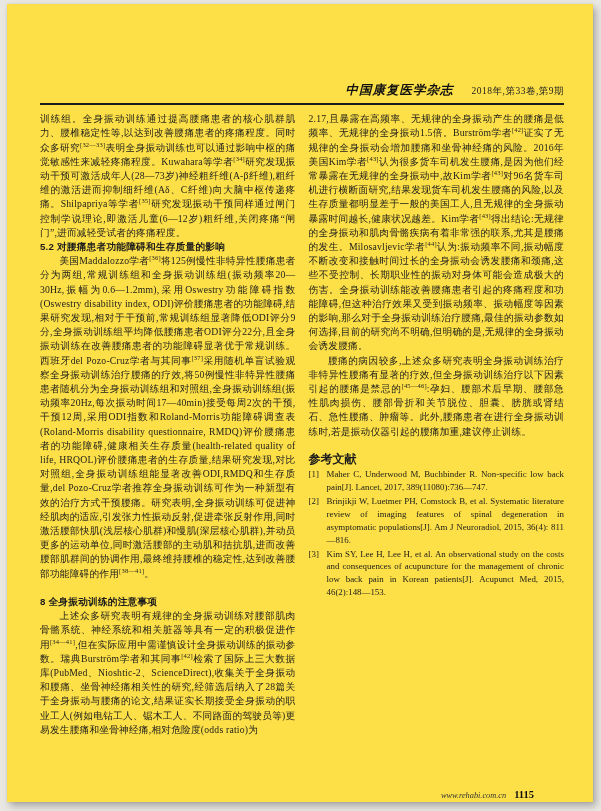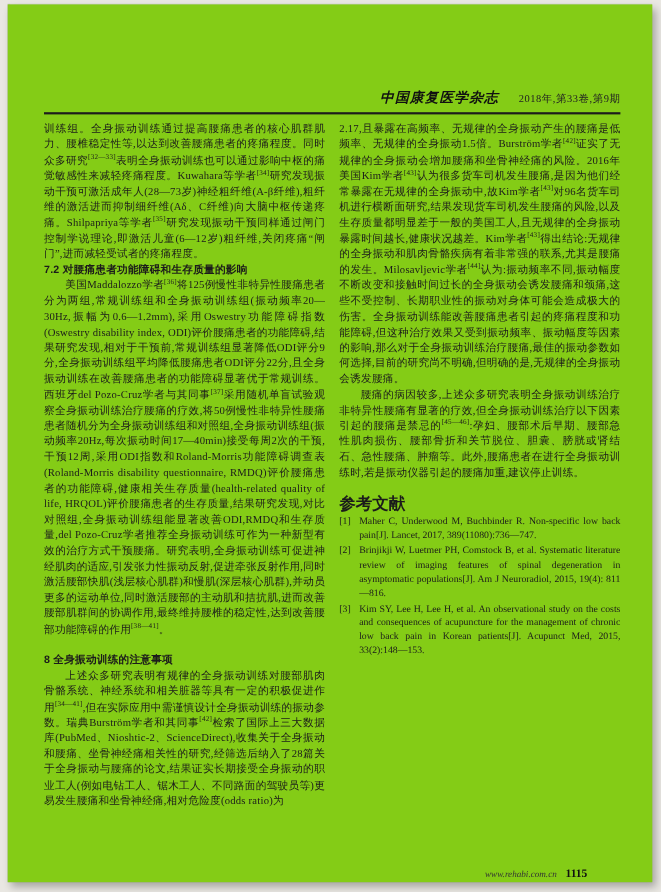--- a/index.html
+++ b/index.html
@@ -6,21 +6,21 @@
   body{
     width:601px;height:811px;
     background:#e9e7e2;
     font-family:"Liberation Serif","DejaVu Serif",serif;
     position:relative;
     overflow:hidden;
   }
   .page{
     position:absolute;left:7px;top:4px;
     width:586px;height:798px;
-    background:#84cc16;
+    background:#fde047;
     box-shadow:3px 4px 7px rgba(0,0,0,.28), 0 0 1px rgba(0,0,0,.2);
   }
   .content{
     position:absolute;left:33px;top:0;right:29px;bottom:0;
   }
   
   .header{
     margin-top:76px;
     text-align:right;
     white-space:nowrap;
@@ -63,22 +63,22 @@
     font-weight:bold;
     text-indent:0;
     font-family:"Liberation Sans","DejaVu Sans",sans-serif;
     font-size:9.7px;
   }
   .para.gap{margin-top:14px;}
   sup{font-size:6.5px;line-height:0;vertical-align:super;}
   
   .refs-heading{
     font-weight:bold;
-    font-family:Liberation Serif, serif;
-    font-size:15px;
+    font-family:Liberation Mono, monospace;
+    font-size:12px;
     margin-top:14px;
     line-height:14.2px;
     color:#1b1b1b;
   }
   .ref{
     display:flex;
     font-size:8.9px;
     line-height:12.9px;
     color:#1b1b1b;
     margin-top:1px;
@@ -117,40 +117,40 @@
 
     <div class="header">
       <span class="journal-name">中国康复医学杂志</span>
       <span class="issue-info">2018年,第33卷,第9期</span>
     </div>
     <div class="header-rule"></div>
 
     <div class="columns">
       <div class="col" id="col-left">
           <div class="para cont">训练组。全身振动训练通过提高腰痛患者的核心肌群肌力、腰椎稳定性等,以达到改善腰痛患者的疼痛程度。同时众多研究<sup>[32—33]</sup>表明全身振动训练也可以通过影响中枢的痛觉敏感性来减轻疼痛程度。Kuwahara等学者<sup>[34]</sup>研究发现振动干预可激活成年人(28—73岁)神经粗纤维(A-β纤维),粗纤维的激活进而抑制细纤维(Aδ、C纤维)向大脑中枢传递疼痛。Shilpapriya等学者<sup>[35]</sup>研究发现振动干预同样通过闸门控制学说理论,即激活儿童(6—12岁)粗纤维,关闭疼痛“闸门”,进而减轻受试者的疼痛程度。</div>
-          <div class="para heading">7.2  对腰痛患者功能障碍和生存质量的影响</div>
+          <div class="para heading">5.2  对腰痛患者功能障碍和生存质量的影响</div>
           <div class="para para-indent">美国Maddalozzo学者<sup>[36]</sup>将125例慢性非特异性腰痛患者分为两组,常规训练组和全身振动训练组(振动频率20—30Hz,振幅为0.6—1.2mm),采用Oswestry功能障碍指数(Oswestry disability index, ODI)评价腰痛患者的功能障碍,结果研究发现,相对于干预前,常规训练组显著降低ODI评分9分,全身振动训练组平均降低腰痛患者ODI评分22分,且全身振动训练在改善腰痛患者的功能障碍显著优于常规训练。西班牙del Pozo-Cruz学者与其同事<sup>[37]</sup>采用随机单盲试验观察全身振动训练治疗腰痛的疗效,将50例慢性非特异性腰痛患者随机分为全身振动训练组和对照组,全身振动训练组(振动频率20Hz,每次振动时间17—40min)接受每周2次的干预,干预12周,采用ODI指数和Roland-Morris功能障碍调查表(Roland-Morris disability questionnaire, RMDQ)评价腰痛患者的功能障碍,健康相关生存质量(health-related quality of life, HRQOL)评价腰痛患者的生存质量,结果研究发现,对比对照组,全身振动训练组能显著改善ODI,RMDQ和生存质量,del Pozo-Cruz学者推荐全身振动训练可作为一种新型有效的治疗方式干预腰痛。研究表明,全身振动训练可促进神经肌肉的适应,引发张力性振动反射,促进牵张反射作用,同时激活腰部快肌(浅层核心肌群)和慢肌(深层核心肌群),并动员更多的运动单位,同时激活腰部的主动肌和拮抗肌,进而改善腰部肌群间的协调作用,最终维持腰椎的稳定性,达到改善腰部功能障碍的作用<sup>[38—41]</sup>。</div>
           <div class="para heading gap">8  全身振动训练的注意事项</div>
           <div class="para para-indent">上述众多研究表明有规律的全身振动训练对腰部肌肉骨骼系统、神经系统和相关脏器等具有一定的积极促进作用<sup>[34—41]</sup>,但在实际应用中需谨慎设计全身振动训练的振动参数。瑞典Burström学者和其同事<sup>[42]</sup>检索了国际上三大数据库(PubMed、Nioshtic-2、ScienceDirect),收集关于全身振动和腰痛、坐骨神经痛相关性的研究,经筛选后纳入了28篇关于全身振动与腰痛的论文,结果证实长期接受全身振动的职业工人(例如电钻工人、锯木工人、不同路面的驾驶员等)更易发生腰痛和坐骨神经痛,相对危险度(odds ratio)为</div>
         </div>
       <div class="col" id="col-right">
           <div class="para cont">2.17,且暴露在高频率、无规律的全身振动产生的腰痛是低频率、无规律的全身振动1.5倍。Burström学者<sup>[42]</sup>证实了无规律的全身振动会增加腰痛和坐骨神经痛的风险。2016年美国Kim学者<sup>[43]</sup>认为很多货车司机发生腰痛,是因为他们经常暴露在无规律的全身振动中,故Kim学者<sup>[43]</sup>对96名货车司机进行横断面研究,结果发现货车司机发生腰痛的风险,以及生存质量都明显差于一般的美国工人,且无规律的全身振动暴露时间越长,健康状况越差。Kim学者<sup>[43]</sup>得出结论:无规律的全身振动和肌肉骨骼疾病有着非常强的联系,尤其是腰痛的发生。Milosavljevic学者<sup>[44]</sup>认为:振动频率不同,振动幅度不断改变和接触时间过长的全身振动会诱发腰痛和颈痛,这些不受控制、长期职业性的振动对身体可能会造成极大的伤害。全身振动训练能改善腰痛患者引起的疼痛程度和功能障碍,但这种治疗效果又受到振动频率、振动幅度等因素的影响,那么对于全身振动训练治疗腰痛,最佳的振动参数如何选择,目前的研究尚不明确,但明确的是,无规律的全身振动会诱发腰痛。</div>
           <div class="para para-indent">腰痛的病因较多,上述众多研究表明全身振动训练治疗非特异性腰痛有显著的疗效,但全身振动训练治疗以下因素引起的腰痛是禁忌的<sup>[45—46]</sup>:孕妇、腰部术后早期、腰部急性肌肉损伤、腰部骨折和关节脱位、胆囊、膀胱或肾结石、急性腰痛、肿瘤等。此外,腰痛患者在进行全身振动训练时,若是振动仪器引起的腰痛加重,建议停止训练。</div>
           <div class="refs-heading">参考文献</div>
           <div class="ref">
             <span class="ref-label">[1]</span>
             <span class="ref-text">Maher C, Underwood M, Buchbinder R. Non-specific low back pain[J]. Lancet, 2017, 389(11080):736—747.</span>
           </div>
           <div class="ref">
             <span class="ref-label">[2]</span>
-            <span class="ref-text">Brinjikji W, Luetmer PH, Comstock B, et al. Systematic literature review of imaging features of spinal degeneration in asymptomatic populations[J]. Am J Neuroradiol, 2015, 19(4): 811—816.</span>
+            <span class="ref-text">Brinjikji W, Luetmer PH, Comstock B, et al. Systematic literature review of imaging features of spinal degeneration in asymptomatic populations[J]. Am J Neuroradiol, 2015, 36(4): 811—816.</span>
           </div>
           <div class="ref">
             <span class="ref-label">[3]</span>
-            <span class="ref-text">Kim SY, Lee H, Lee H, et al. An observational study on the costs and consequences of acupuncture for the management of chronic low back pain in Korean patients[J]. Acupunct Med, 2015, 33(2):148—153.</span>
+            <span class="ref-text">Kim SY, Lee H, Lee H, et al. An observational study on the costs and consequences of acupuncture for the management of chronic low back pain in Korean patients[J]. Acupunct Med, 2015, 46(2):148—153.</span>
           </div>
         </div>
     </div>
 
     <div class="footer">
       <span class="site-url">www.rehabi.com.cn</span><span class="page-number">1115</span>
     </div>
 
   </div>
 </div>

